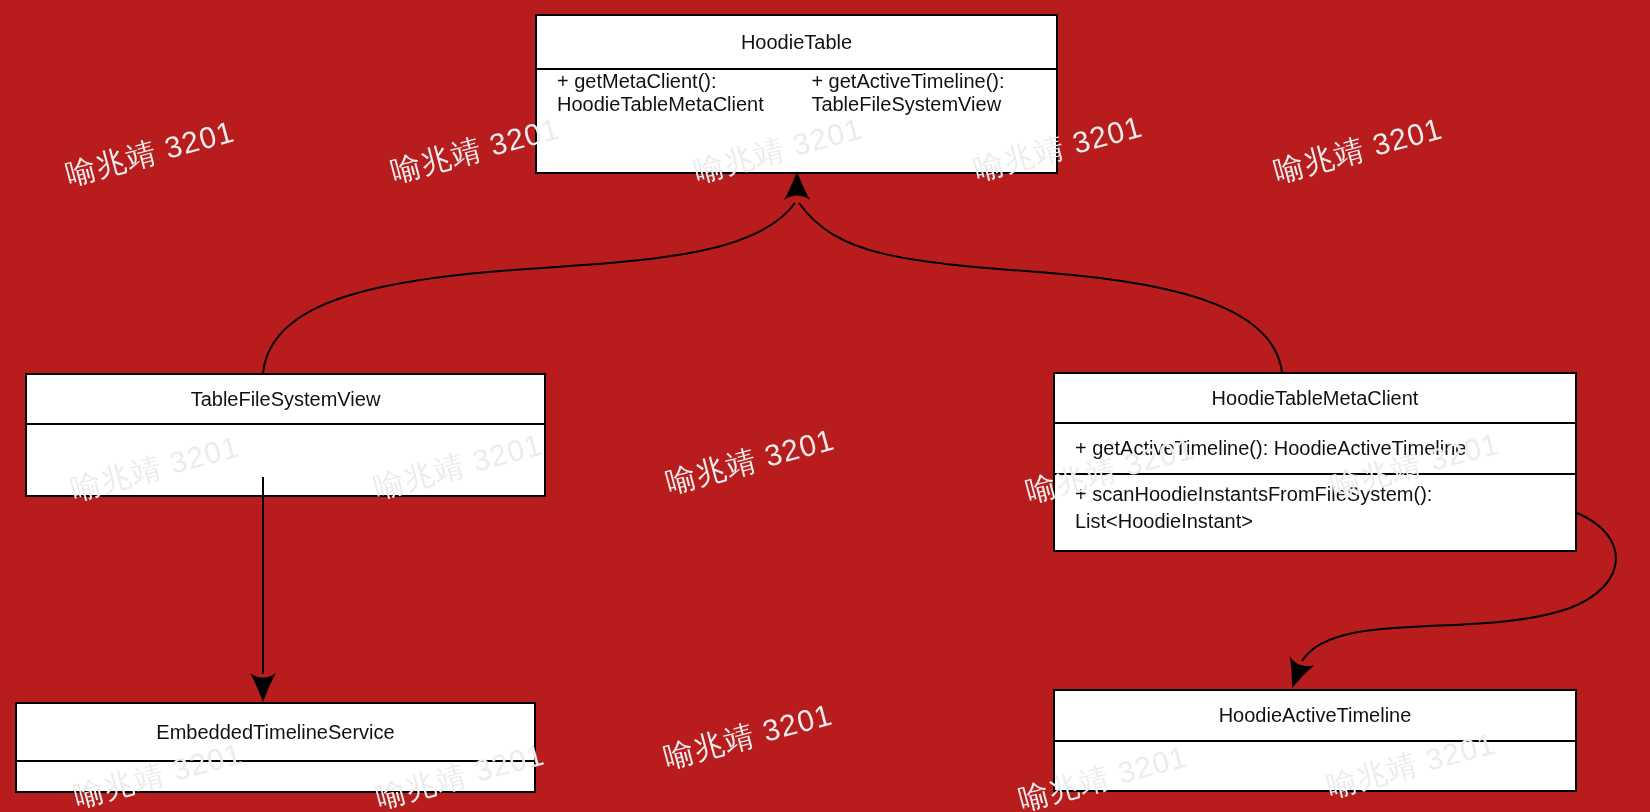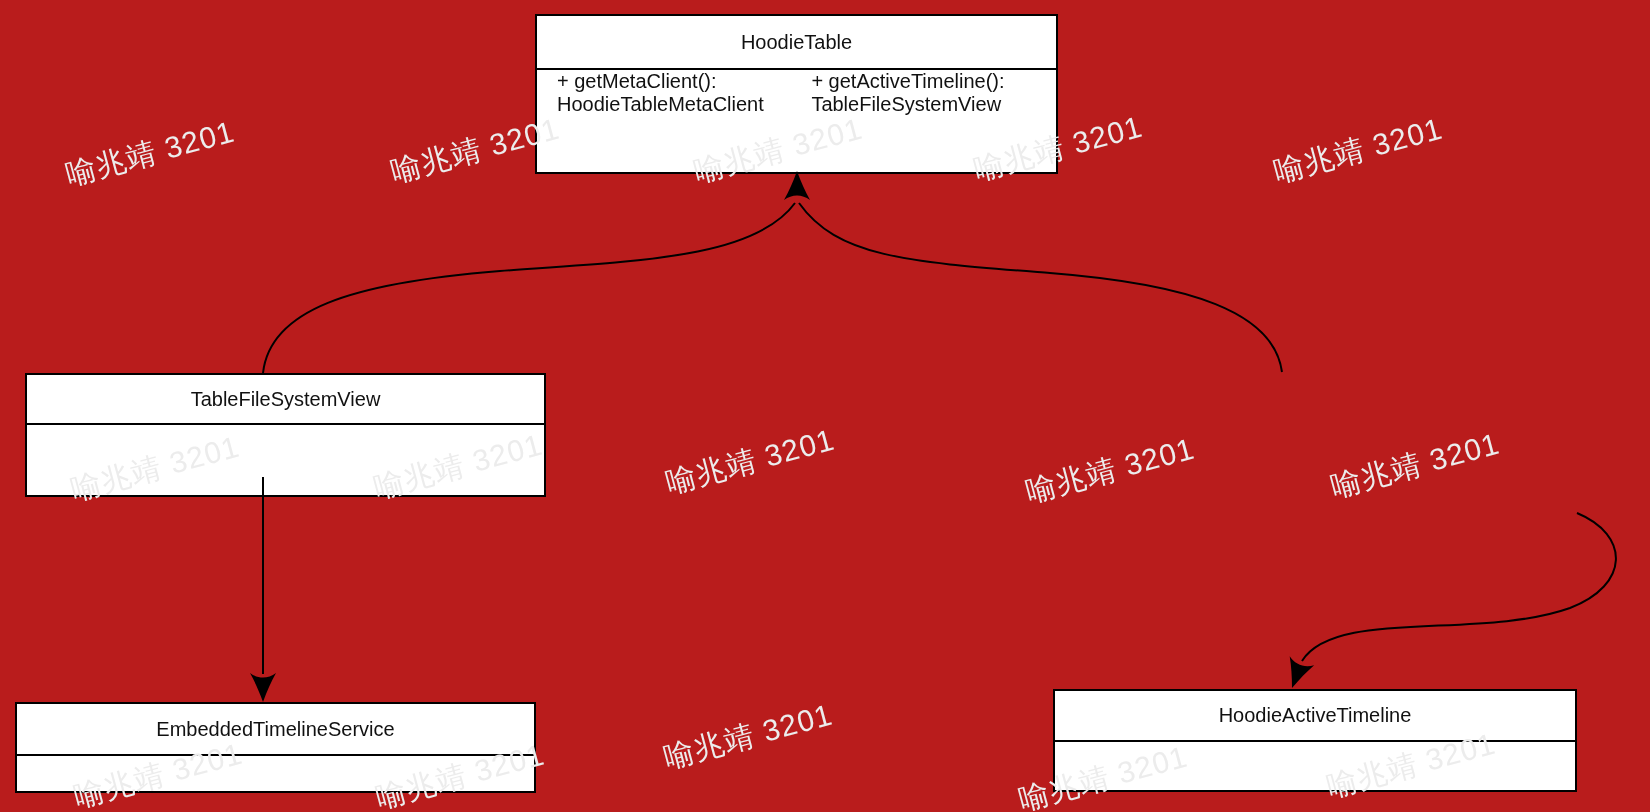--- a/index.html
+++ b/index.html
@@ -36,21 +36,21 @@
   #box-hoodietablemetaclient{left:1053px;top:372px;width:524px;height:180px;}
   #box-hoodietablemetaclient .uml-title{height:50px;}
   #box-hoodietablemetaclient .comp-a{
     height:51px;display:flex;align-items:center;
   }
   #box-hoodietablemetaclient .comp-b{
     height:75px;padding:6px 24px 0 20px;line-height:27px;
   }
   
   #box-embeddedtimelineservice{left:15px;top:702px;width:521px;height:91px;}
-  #box-embeddedtimelineservice .uml-title{height:52px;}
+  #box-embeddedtimelineservice .uml-title{height:58px;}
   #box-embeddedtimelineservice .uml-compartment{height:35px;}
   
   #box-hoodieactivetimeline{left:1053px;top:689px;width:524px;height:103px;}
   #box-hoodieactivetimeline .uml-title{height:51px;}
   #box-hoodieactivetimeline .uml-compartment{height:48px;}
 
   
   #connectors{
     position:absolute;left:0;top:0;width:1650px;height:812px;
     z-index:3;pointer-events:none;
@@ -92,20 +92,27 @@
       <div class="method-line">+ getMetaClient(): HoodieTableMetaClient</div>
       <div class="method-line">+ getActiveTimeline(): TableFileSystemView</div>
     </div>
   </div>
 
   <div class="uml-class" id="box-tablefilesystemview">
     <div class="uml-title">TableFileSystemView</div>
     <div class="uml-compartment"></div>
   </div>
 
+  <div class="uml-class" id="box-hoodietablemetaclient">
+    <div class="uml-title">HoodieTableMetaClient</div>
+    <div class="uml-compartment lined comp-a">
+      <div class="method-line">+ getActiveTimeline(): HoodieActiveTimeline</div>
+    </div>
+    <div class="uml-compartment comp-b">+ scanHoodieInstantsFromFileSystem(): List&lt;HoodieInstant&gt;</div>
+  </div>
 
   <div class="uml-class" id="box-embeddedtimelineservice">
     <div class="uml-title">EmbeddedTimelineService</div>
     <div class="uml-compartment"></div>
   </div>
 
   <div class="uml-class" id="box-hoodieactivetimeline">
     <div class="uml-title">HoodieActiveTimeline</div>
     <div class="uml-compartment"></div>
   </div>

